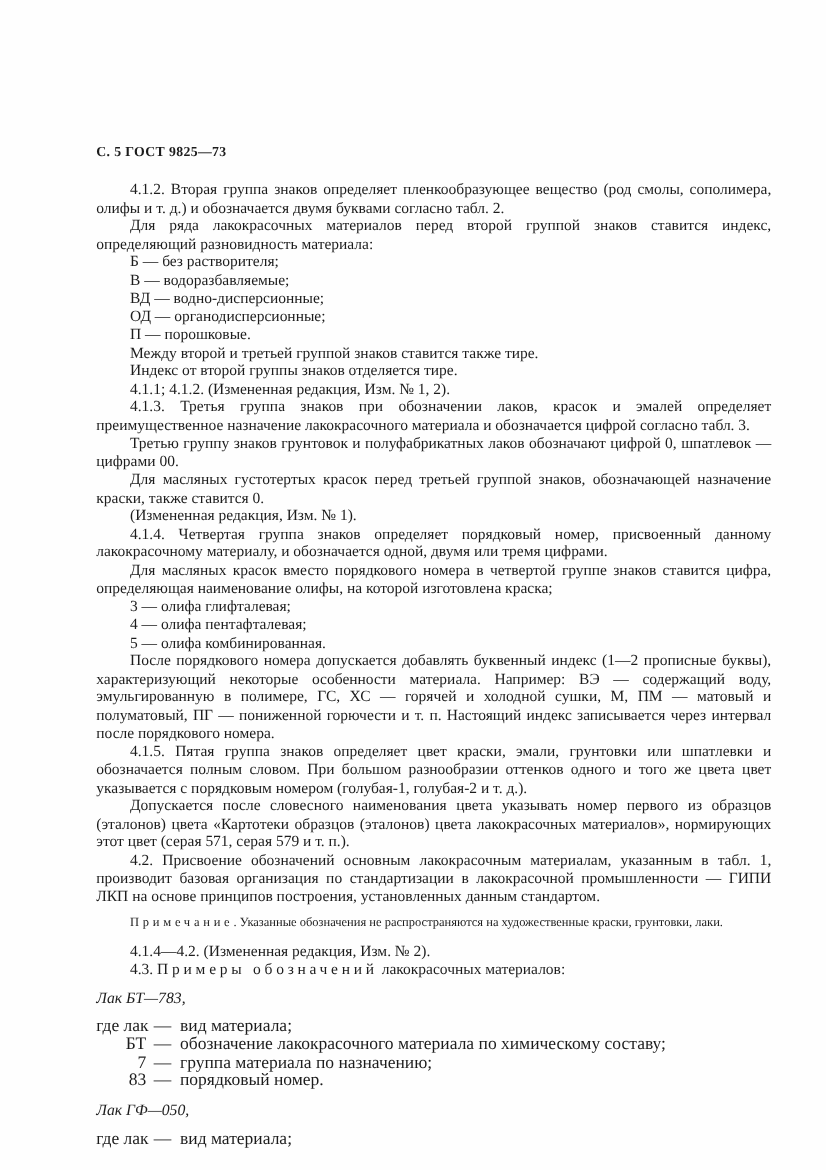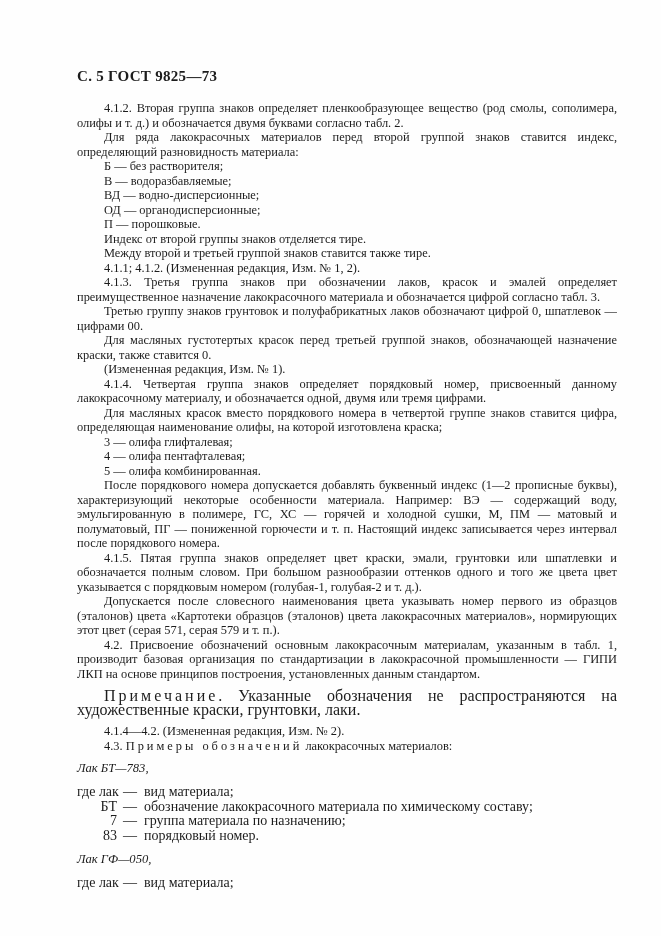--- a/index.html
+++ b/index.html
@@ -8,42 +8,43 @@
     width: 661px;
     height: 936px;
     background: #fefefe;
     color: #1c1c1c;
     font-family: "Liberation Serif", "DejaVu Serif", serif;
     padding: 68px 44px 0 77px;
     overflow: hidden;
     position: relative;
   }
   .doc-header {
-    font-size: 15px;
+    font-size: 11px;
     font-weight: bold;
     letter-spacing: 0.3px;
     margin-bottom: 16px;
     white-space: nowrap;
+    margin-top: 48px;
   }
   .para {
     font-size: 12.4px;
     line-height: 14.5px;
     text-align: justify;
     text-indent: 27px;
   }
   .list-item {
     font-size: 12.4px;
     line-height: 14.5px;
     padding-left: 27px;
     white-space: nowrap;
   }
   .bold { font-weight: normal; }
   .sp { letter-spacing: 3px; }
   .note {
-    font-size: 16px;
+    font-size: 10px;
     line-height: 13.6px;
     text-align: justify;
     text-indent: 27px;
     margin: 8px 0 8px 0;
   }
   .formula {
     font-style: italic;
     font-size: 12.6px;
     line-height: 15px;
     margin: 8px 0 9px 0;
@@ -74,22 +75,22 @@
   <p class="para">Для ряда лакокрасочных материалов перед второй группой знаков ставится индекс, определяющий разновидность материала:</p>
 
   <div>
     <div class="list-item">Б — без растворителя;</div>
     <div class="list-item">В — водоразбавляемые;</div>
     <div class="list-item">ВД — водно-дисперсионные;</div>
     <div class="list-item">ОД — органодисперсионные;</div>
     <div class="list-item">П — порошковые.</div>
   </div>
 
+  <p class="para">Между второй и третьей группой знаков ставится также тире.</p>
   <p class="para">Индекс от второй группы знаков отделяется тире.</p>
-  <p class="para">Между второй и третьей группой знаков ставится также тире.</p>
 
   <p class="para"><span>4.1.1; 4.1.2. </span><span class="bold">(Измененная редакция, Изм. № 1, 2).</span></p>
 
   <p class="para">4.1.3. Третья группа знаков при обозначении лаков, красок и эмалей определяет преимущественное назначение лакокрасочного материала и обозначается цифрой согласно табл. 3.</p>
   <p class="para">Третью группу знаков грунтовок и полуфабрикатных лаков обозначают цифрой 0, шпатлевок — цифрами 00.</p>
   <p class="para">Для масляных густотертых красок перед третьей группой знаков, обозначающей назначение краски, также ставится 0.</p>
 
   <p class="para"><span class="bold">(Измененная редакция, Изм. № 1).</span></p>
 
   <p class="para">4.1.4. Четвертая группа знаков определяет порядковый номер, присвоенный данному лакокрасочному материалу, и обозначается одной, двумя или тремя цифрами.</p>

